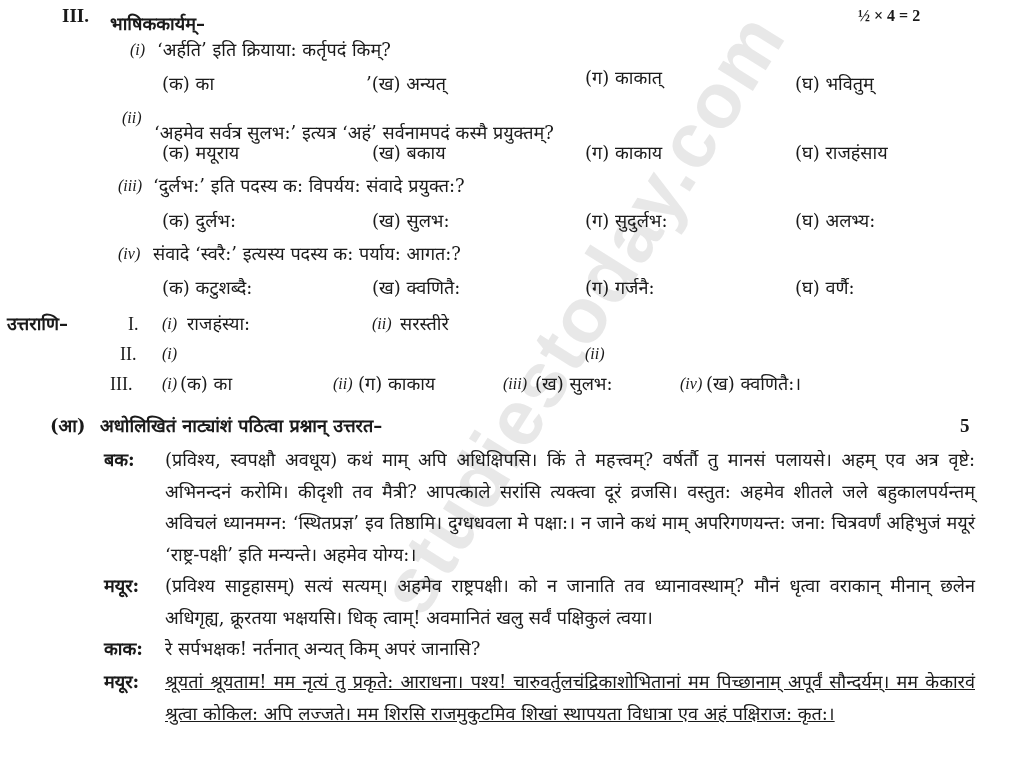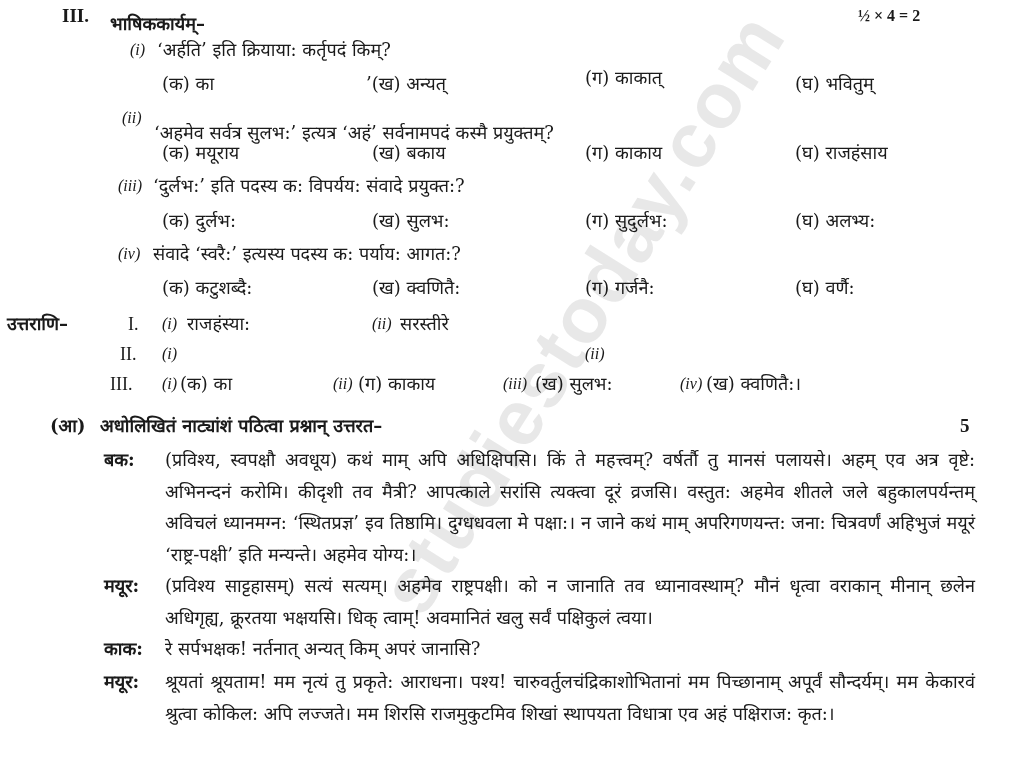--- a/index.html
+++ b/index.html
@@ -92,15 +92,15 @@
   <div class="spk" style="top:444px;">बक:</div>
   <div class="para" style="top:444px;">(प्रविश्य, स्वपक्षौ अवधूय) कथं माम् अपि अधिक्षिपसि। किं ते महत्त्वम्? वर्षर्तौ तु मानसं पलायसे। अहम् एव अत्र वृष्टे: अभिनन्दनं करोमि। कीदृशी तव मैत्री? आपत्काले सरांसि त्यक्त्वा दूरं व्रजसि। वस्तुत: अहमेव शीतले जले बहुकालपर्यन्तम् अविचलं ध्यानमग्न: ‘स्थितप्रज्ञ’ इव तिष्ठामि। दुग्धधवला मे पक्षा:। न जाने कथं माम् अपरिगणयन्त: जना: चित्रवर्णं अहिभुजं मयूरं ‘राष्ट्र-पक्षी’ इति मन्यन्ते। अहमेव योग्य:।</div>
 
   <div class="spk" style="top:570px;">मयूर:</div>
   <div class="para" style="top:570px;">(प्रविश्य साट्टहासम्) सत्यं सत्यम्। अहमेव राष्ट्रपक्षी। को न जानाति तव ध्यानावस्थाम्? मौनं धृत्वा वराकान् मीनान् छलेन अधिगृह्य, क्रूरतया भक्षयसि। धिक् त्वाम्! अवमानितं खलु सर्वं पक्षिकुलं त्वया।</div>
 
   <div class="spk" style="top:633px;">काक:</div>
   <div class="para" style="top:633px;">रे सर्पभक्षक! नर्तनात् अन्यत् किम् अपरं जानासि?</div>
 
   <div class="spk" style="top:666px;">मयूर:</div>
-  <div class="para" style="top:666px;">श्रूयतां श्रूयताम! मम नृत्यं तु प्रकृते: आराधना। पश्य! चारुवर्तुलचंद्रिकाशोभितानां मम पिच्छानाम् अपूर्वं सौन्दर्यम्। मम केकारवं श्रुत्वा कोकिल: अपि लज्जते। मम शिरसि राजमुकुटमिव शिखां स्थापयता विधात्रा एव अहं पक्षिराज: कृत:।</div>
+  <div class="para" style="top:666px;text-decoration:underline;">श्रूयतां श्रूयताम! मम नृत्यं तु प्रकृते: आराधना। पश्य! चारुवर्तुलचंद्रिकाशोभितानां मम पिच्छानाम् अपूर्वं सौन्दर्यम्। मम केकारवं श्रुत्वा कोकिल: अपि लज्जते। मम शिरसि राजमुकुटमिव शिखां स्थापयता विधात्रा एव अहं पक्षिराज: कृत:।</div>
 
 </div>
 
 </body></html>

